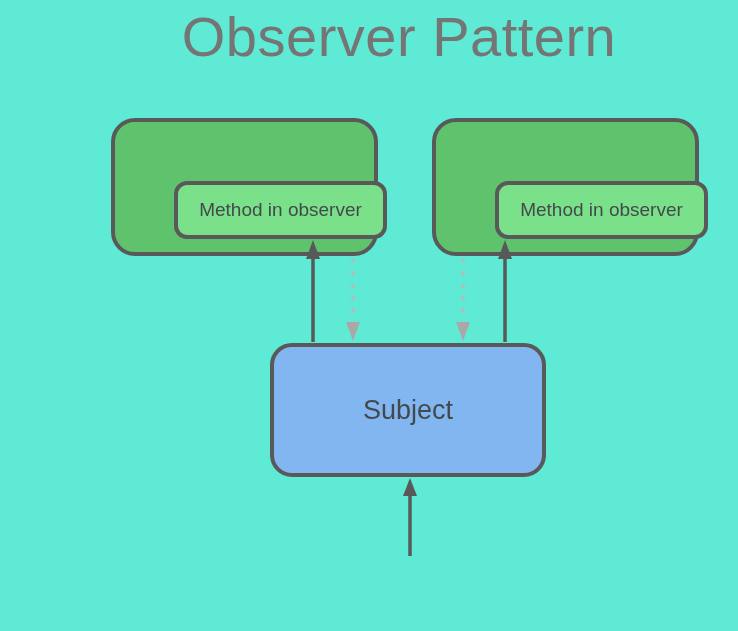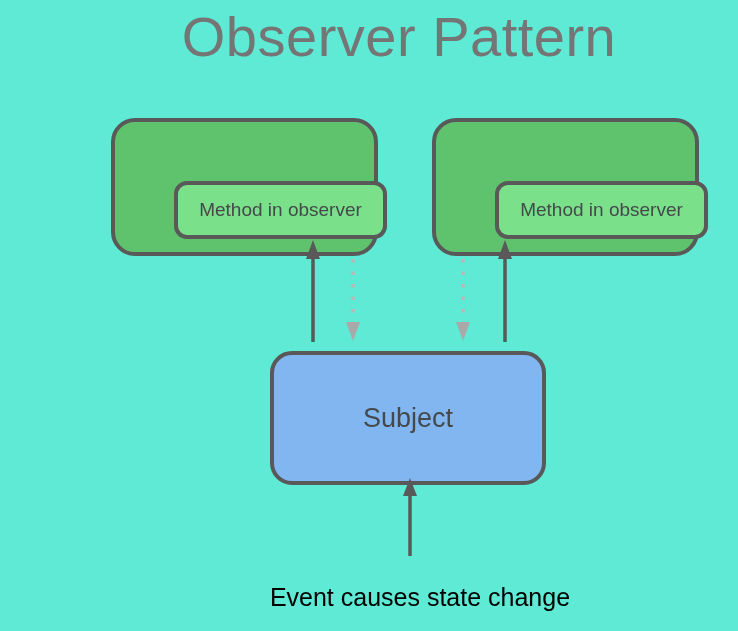--- a/index.html
+++ b/index.html
@@ -68,21 +68,20 @@
     top: 343px;
     width: 276px;
     height: 134px;
     border-radius: 22px;
     background: var(--subject_blue);
     display: flex;
     align-items: center;
     justify-content: center;
     font-size: 27px;
     color: var(--node_text);
-    margin-top: 8px;
   }
   .arrows {
     position: absolute;
     left: 0;
     top: 0;
     pointer-events: none;
   }
   .solid-line { stroke: var(--stroke_gray); stroke-width: 3.5; }
   .solid-head { fill: var(--stroke_gray); }
   .dotted-line { stroke: var(--dotted_gray); stroke-width: 3.5; stroke-dasharray: 3.5 9; }
@@ -148,15 +147,14 @@
       <line class="solid-line" x1="505" y1="342" x2="505" y2="257"></line>
       <polygon class="solid-head" points="505,240 498,259 512,259"></polygon>
     </g>
 
     <g>
       <line class="solid-line" x1="410" y1="556" x2="410" y2="494"></line>
       <polygon class="solid-head" points="410,478 403,496 417,496"></polygon>
     </g>
   </svg>
 
-  <div class="annotation event">Event causes state change</div>
 
 </div>
 
 </body></html>

